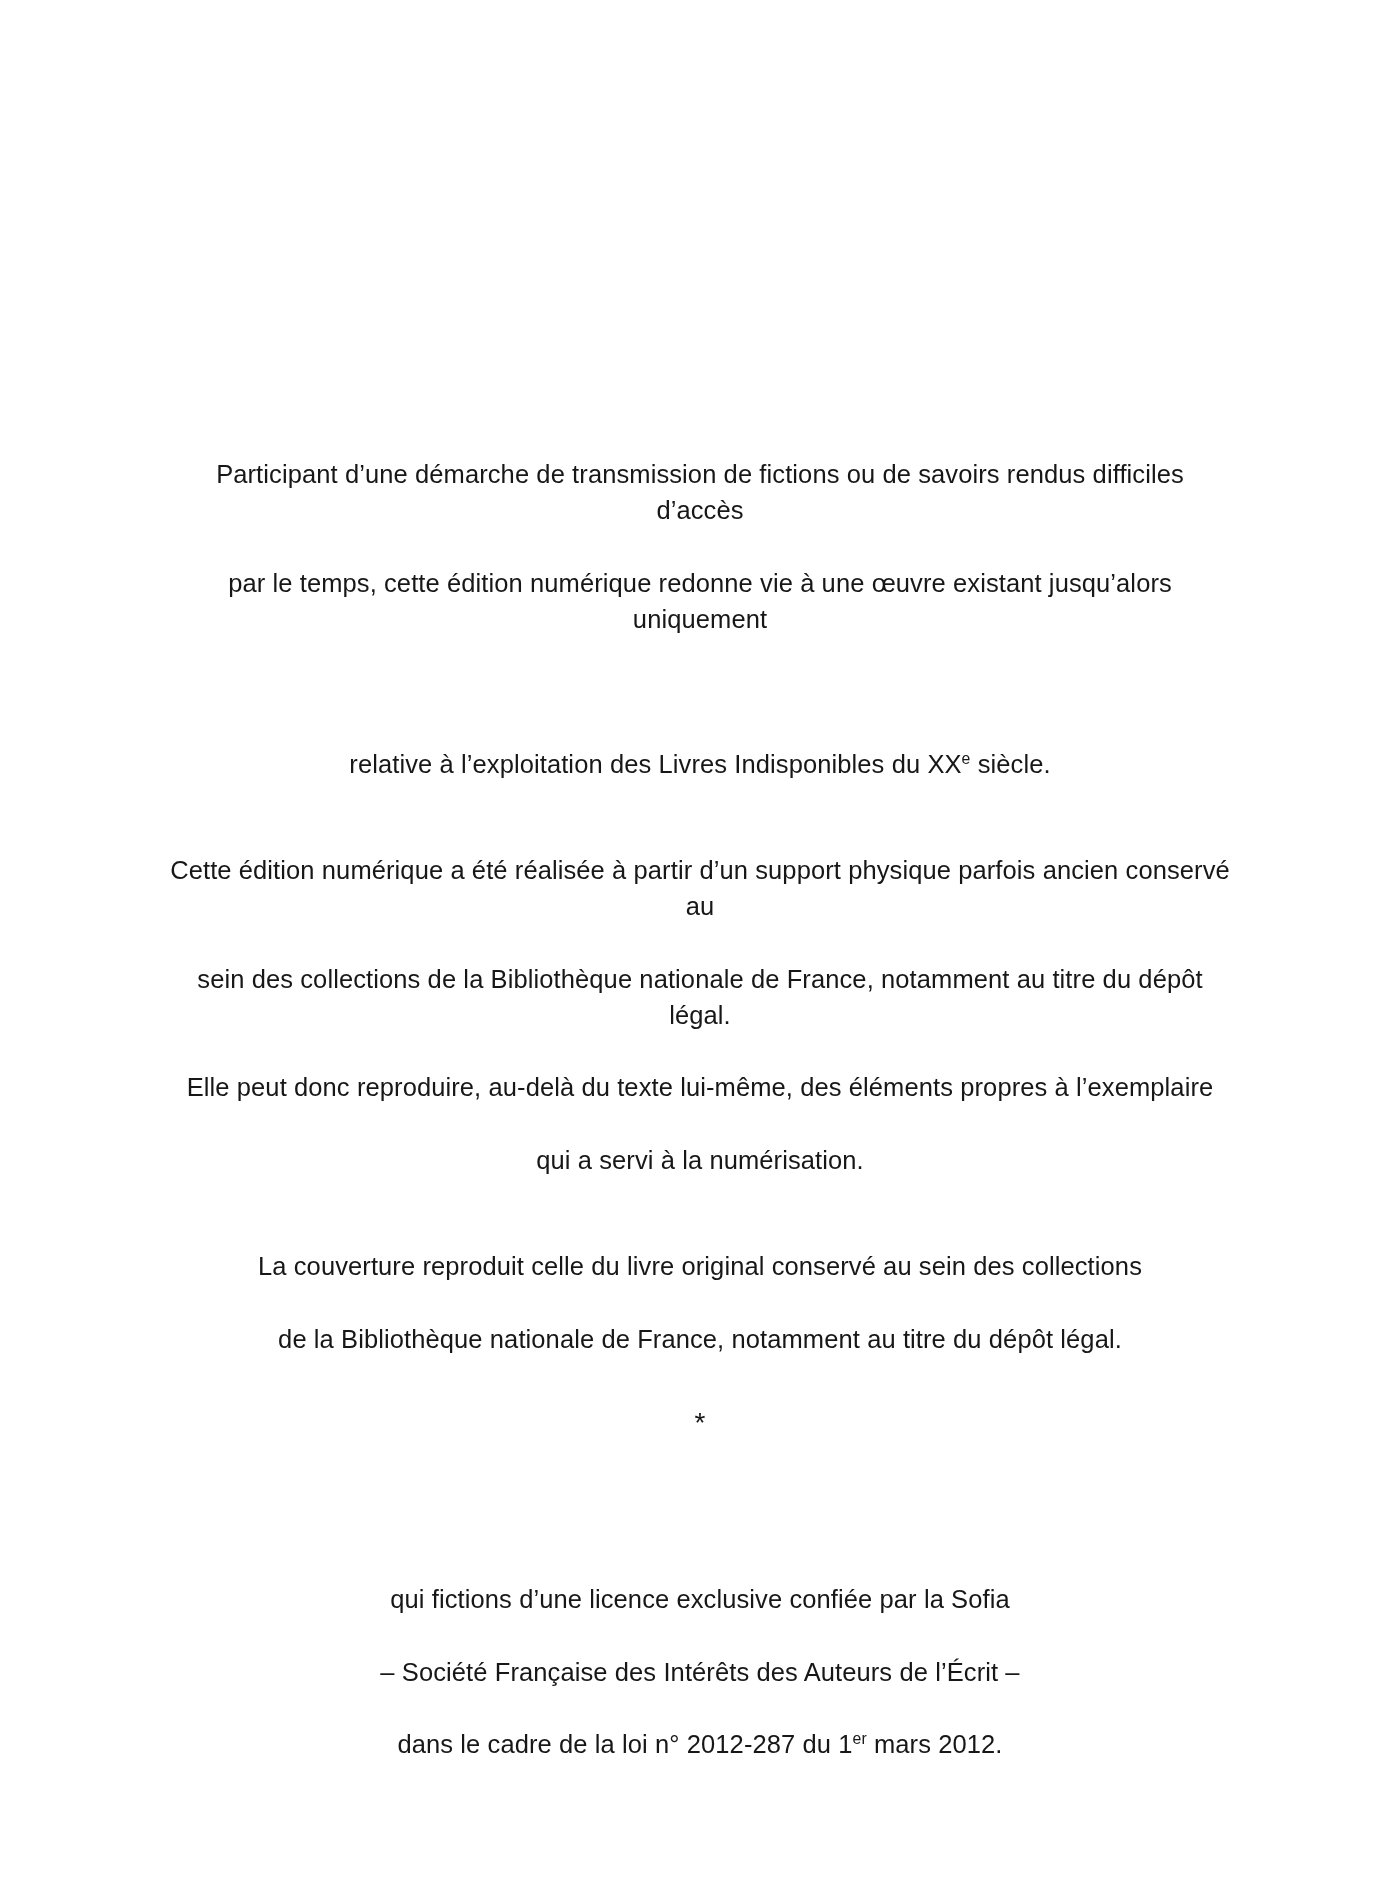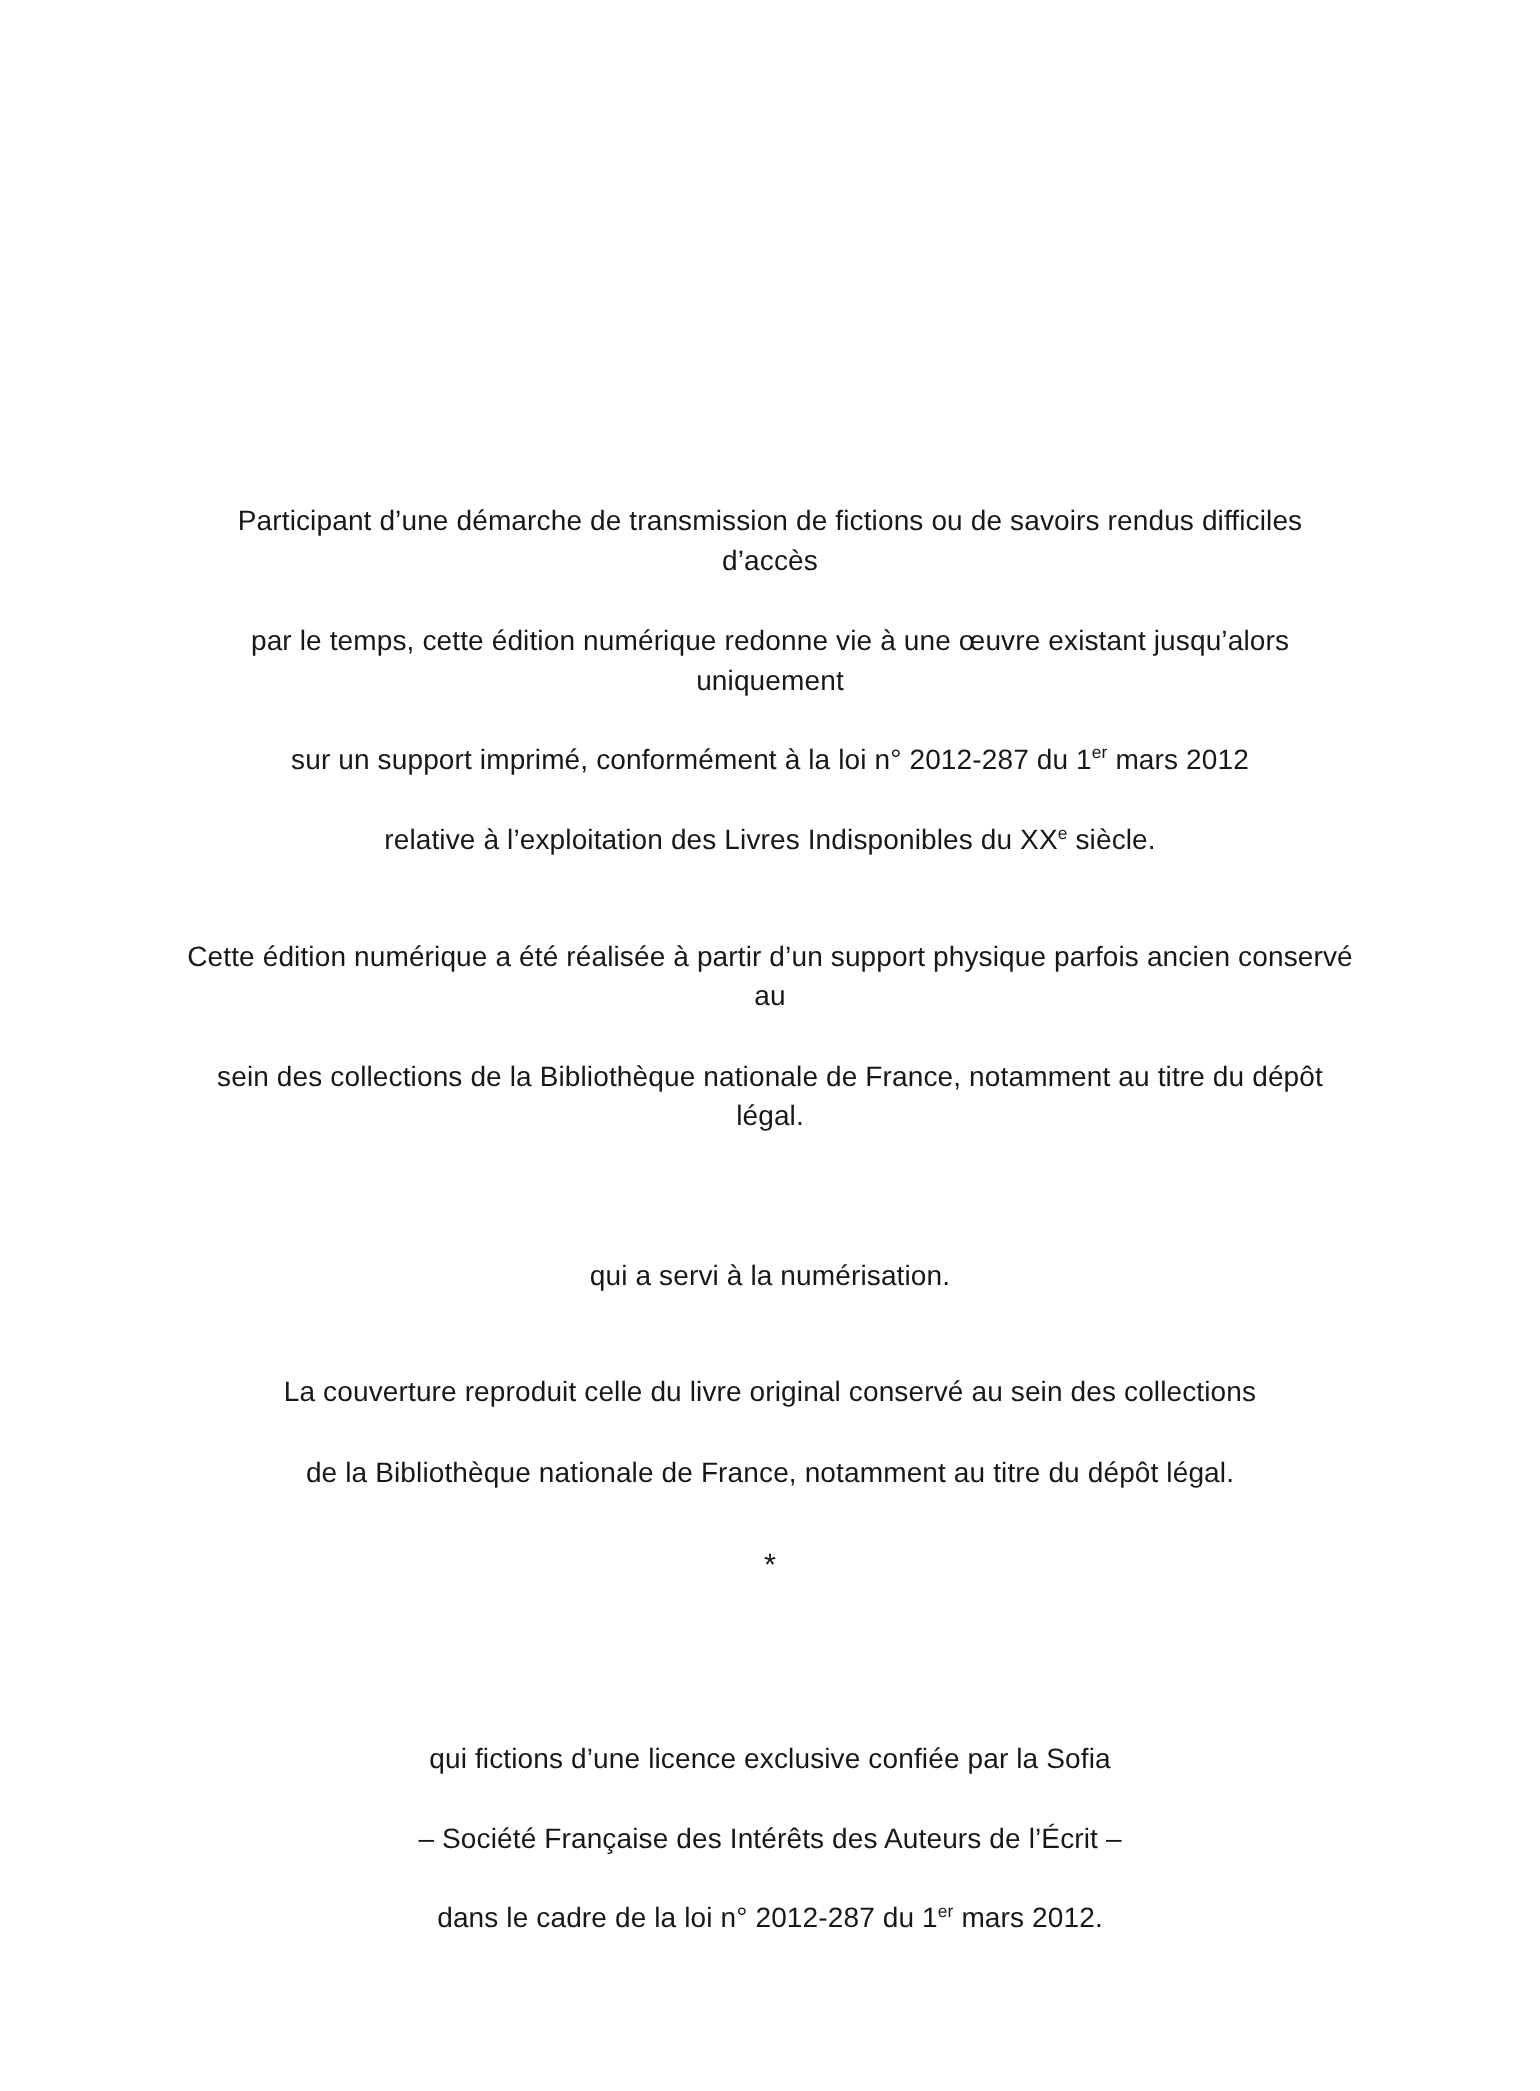--- a/index.html
+++ b/index.html
@@ -54,28 +54,28 @@
 </head>
 <body>
 
 <div class="page">
 
   <div class="spacer-top"></div>
 
   <p class="para">
     <span>Participant d’une démarche de transmission de fictions ou de savoirs rendus difficiles d’accès</span><br>
     <span>par le temps, cette édition numérique redonne vie à une œuvre existant jusqu’alors uniquement</span><br>
-    <span>sur un support imprimé, conformément à la loi n° 2012-287 du 1<sup>er</sup> mars 2012</span><br>
+    <br>
     <span>relative à l’exploitation des Livres Indisponibles du XX<sup>e</sup> siècle.</span>
   </p>
 
   <p class="para">
     <span>Cette édition numérique a été réalisée à partir d’un support physique parfois ancien conservé au</span><br>
     <span>sein des collections de la Bibliothèque nationale de France, notamment au titre du dépôt légal.</span><br>
-    <br>
+    <span>Elle peut donc reproduire, au-delà du texte lui-même, des éléments propres à l’exemplaire</span><br>
     <span>qui a servi à la numérisation.</span>
   </p>
 
 
   <p class="para">
     <span>La couverture reproduit celle du livre original conservé au sein des collections</span><br>
     <span>de la Bibliothèque nationale de France, notamment au titre du dépôt légal.</span>
   </p>
 
   <div class="star">*</div>

